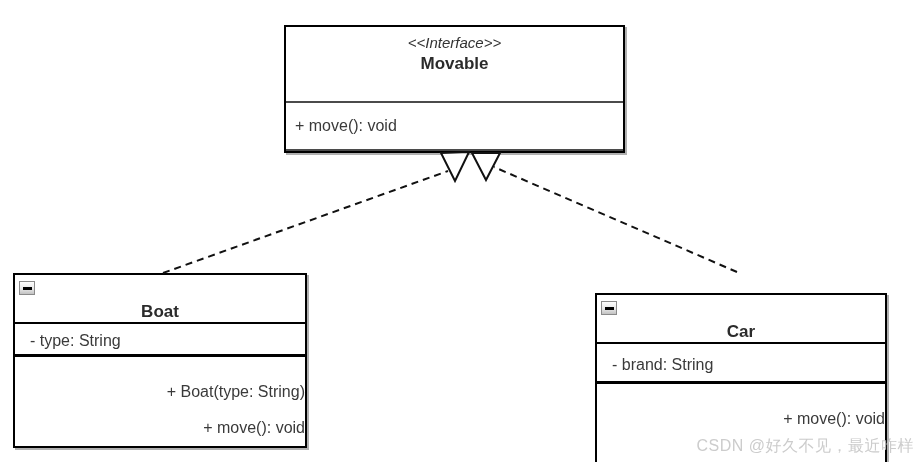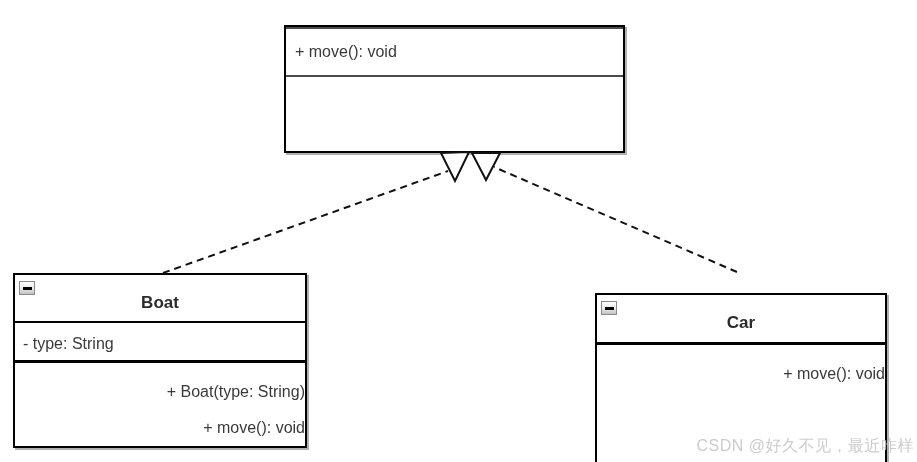--- a/index.html
+++ b/index.html
@@ -102,43 +102,47 @@
     display: flex;
     align-items: center;
     padding-left: 9px;
   }
   #box-movable .compartment-empty { flex: 1; }
 
   
   #box-boat { left: 13px; top: 273px; width: 294px; height: 175px; }
   #box-car  { left: 595px; top: 293px; width: 292px; height: 175px; }
   .cls .box-header { height: 47px; }
-  .cls .class-title { margin-top: 18px; }
+  .cls .class-title { margin-top: 27px; }
   .cls .compartment-attrs {
     height: 39px;
     display: flex;
     align-items: center;
-    padding-left: 8px;
+    padding-left: 15px;
     box-sizing: border-box;
     padding-top: 4px;
   }
   .cls .compartment-methods {
     flex: 1;
-    padding: 11px 0 0 13px;
+    padding: 17px 0 0 13px;
   }
   .cls .compartment-methods .member-line {
     line-height: 36px;
   }
 </style>
 </head>
 <body>
 
 <div id="canvas">
 
   <div class="class-box" id="box-movable">
+    <div class="box-header">
+      <div class="stereotype">&lt;&lt;Interface&gt;&gt;</div>
+      <div class="class-title">Movable</div>
+    </div>
     <div class="compartment compartment-methods sep-gray">
       <span class="member-line">+ move(): void</span>
     </div>
     <div class="compartment compartment-empty sep-gray"></div>
   </div>
 
   <div class="class-box cls" id="box-boat">
     <div class="box-header">
       <button class="collapse-btn">
         <span class="minus-bar"></span>
@@ -154,20 +158,23 @@
     </div>
   </div>
 
   <div class="class-box cls" id="box-car">
     <div class="box-header">
       <button class="collapse-btn">
         <span class="minus-bar"></span>
       </button>
       <div class="class-title">Car</div>
     </div>
+    <div class="compartment compartment-attrs sep-dark">
+      <span class="member-line">- brand: String</span>
+    </div>
     <div class="compartment compartment-methods sep-thick">
       <div class="member-line">+ move(): void</div>
     </div>
   </div>
 
   <svg id="rel-layer" viewBox="0 0 917 462" xmlns="http://www.w3.org/2000/svg">
     <line x1="163" y1="273" x2="448" y2="171" stroke="#111111" stroke-width="2" stroke-dasharray="7,5"></line>
     <line x1="737" y1="272" x2="494" y2="167" stroke="#111111" stroke-width="2" stroke-dasharray="7,5"></line>
     <polygon points="441,153 469,152 455,181" fill="#ffffff" stroke="#111111" stroke-width="2" stroke-linejoin="miter"></polygon>
     <polygon points="472,153 500,153 486,180" fill="#ffffff" stroke="#111111" stroke-width="2" stroke-linejoin="miter"></polygon>

